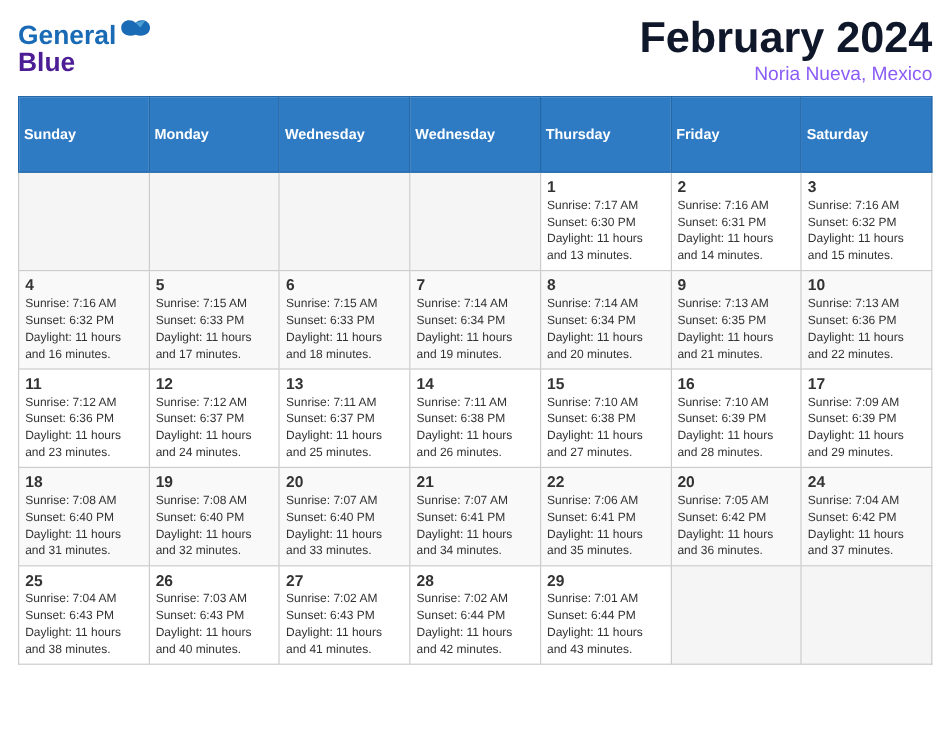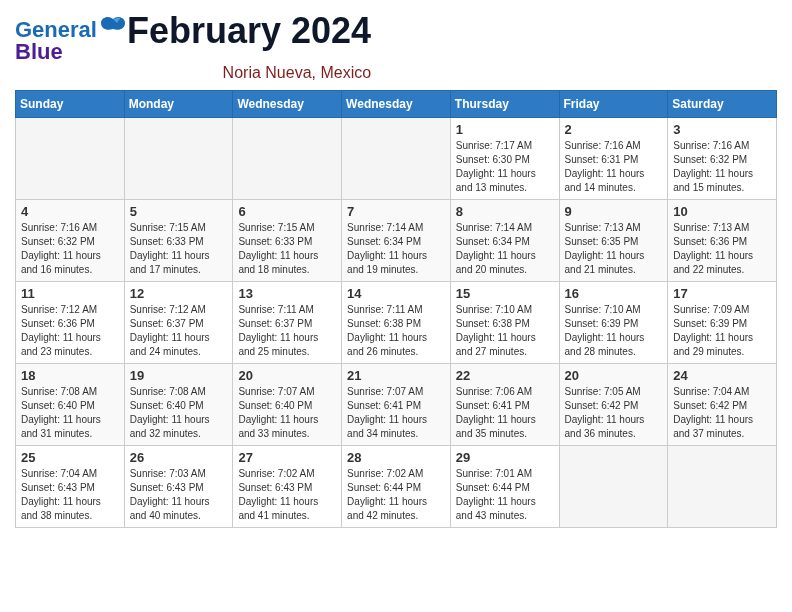--- a/index.html
+++ b/index.html
@@ -5,21 +5,21 @@
     * { box-sizing: border-box; margin: 0; padding: 0; }
     body {
       font-family: Arial, sans-serif;
       background: #fff;
       width: 792px;
       min-height: 612px;
       padding: 10px 15px;
     }
     .header-area {
       display: flex;
-      justify-content: flex-start;
+      justify-content: space-between;
       align-items: flex-start;
       margin-bottom: 8px;
     }
     .logo {
       display: flex;
       align-items: center;
       margin-top: 5px;
     }
     .logo-text {
       font-size: 22px;
@@ -38,32 +38,32 @@
     .title-area {
       text-align: right;
     }
     .main-title {
       font-size: 36px;
       font-weight: bold;
       color: #0f172a;
     }
     .sub-title {
       font-size: 16px;
-      color: #7f1d1d;
-      margin-top: 12px;
+      color: #8b5cf6;
+      margin-top: 2px;
     }
     table {
       width: 100%;
       border-collapse: collapse;
       font-size: 11px;
     }
     thead tr th {
       background-color: #2e7bc4;
       color: #fff;
-      padding: 6px 4px;
+      padding: 24px 4px;
       text-align: left;
       font-size: 12px;
       font-weight: bold;
       border: 1px solid #2368a8;
     }
     tbody tr td {
       vertical-align: top;
       padding: 4px 5px;
       border: 1px solid #ccc;
       width: 14.28%;

